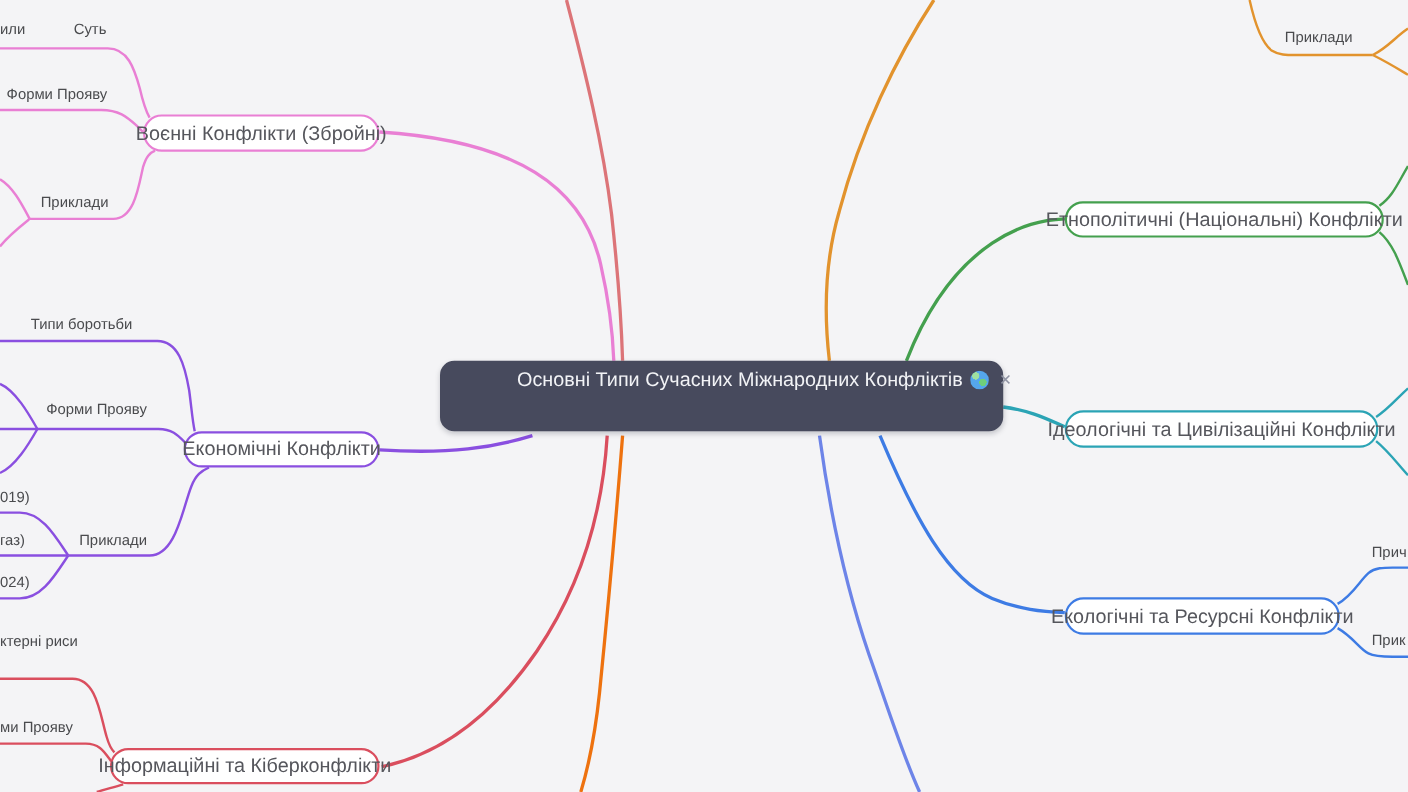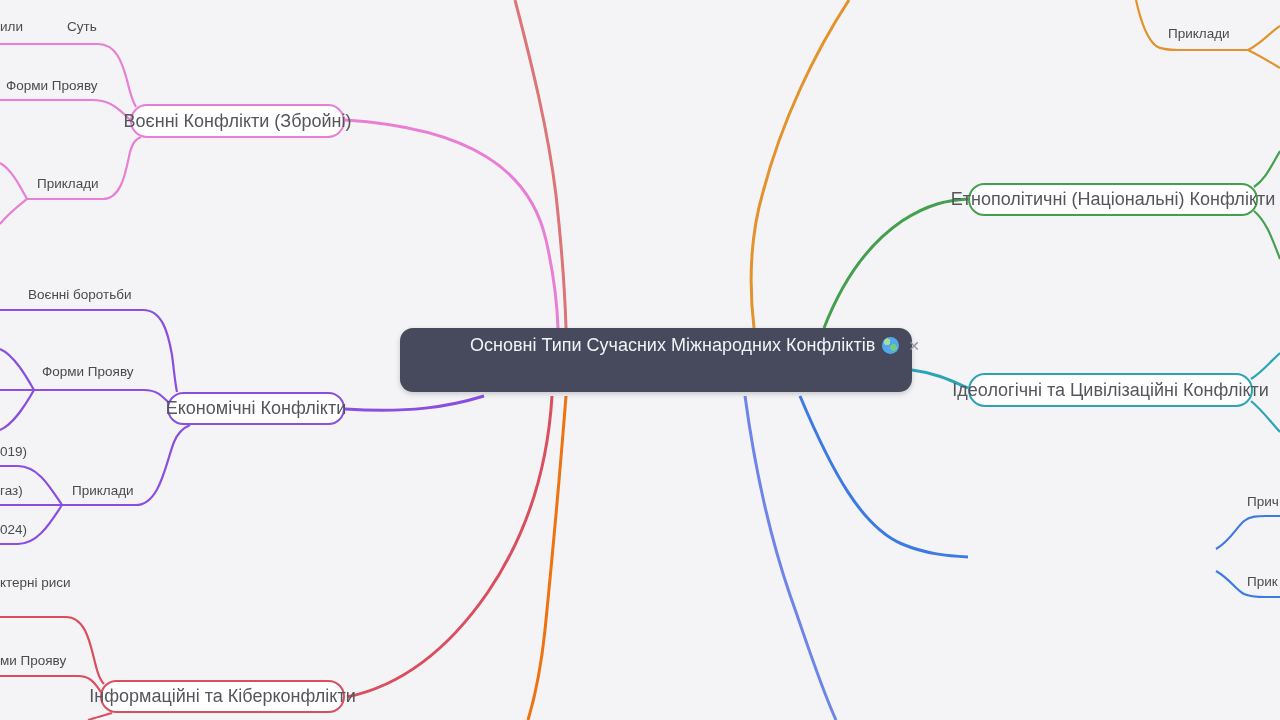--- a/index.html
+++ b/index.html
@@ -116,26 +116,29 @@
   </div>
   <div class="topic-node" style="left:100px;top:680px;width:245px;height:33px;border:2px solid #da4e5e;">
     <span>Інформаційні та Кіберконфлікти</span>
   </div>
   <div class="topic-node" style="left:968px;top:183px;width:290px;height:33px;border:2px solid #44a04e;">
     <span>Етнополітичні (Національні) Конфлікти</span>
   </div>
   <div class="topic-node" style="left:968px;top:373px;width:285px;height:34px;border:2px solid #2ba4b5;">
     <span>Ідеологічні та Цивілізаційні Конфлікти</span>
   </div>
+  <div class="topic-node" style="left:968px;top:543px;width:250px;height:34px;border:2px solid #3d7be4;">
+    <span>Екологічні та Ресурсні Конфлікти</span>
+  </div>
 
   <div class="sub-label" style="left:0px;top:19px;">или</div>
   <div class="sub-label" style="left:67px;top:19px;">Суть</div>
   <div class="sub-label" style="left:6px;top:78px;">Форми Прояву</div>
   <div class="sub-label" style="left:37px;top:176px;">Приклади</div>
-  <div class="sub-label" style="left:28px;top:287px;">Воєнні боротьби</div>
+  <div class="sub-label" style="left:28px;top:287px;">Типи боротьби</div>
   <div class="sub-label" style="left:42px;top:364px;">Форми Прояву</div>
   <div class="sub-label" style="left:0px;top:444px;">019)</div>
   <div class="sub-label" style="left:0px;top:483px;">газ)</div>
   <div class="sub-label" style="left:0px;top:522px;">024)</div>
   <div class="sub-label" style="left:72px;top:483px;">Приклади</div>
   <div class="sub-label" style="left:0px;top:575px;">ктерні риси</div>
   <div class="sub-label" style="left:0px;top:653px;">ми Прояву</div>
   <div class="sub-label" style="left:1168px;top:26px;">Приклади</div>
   <div class="sub-label" style="left:1247px;top:494px;">Прич</div>
   <div class="sub-label" style="left:1247px;top:574px;">Прик</div>

